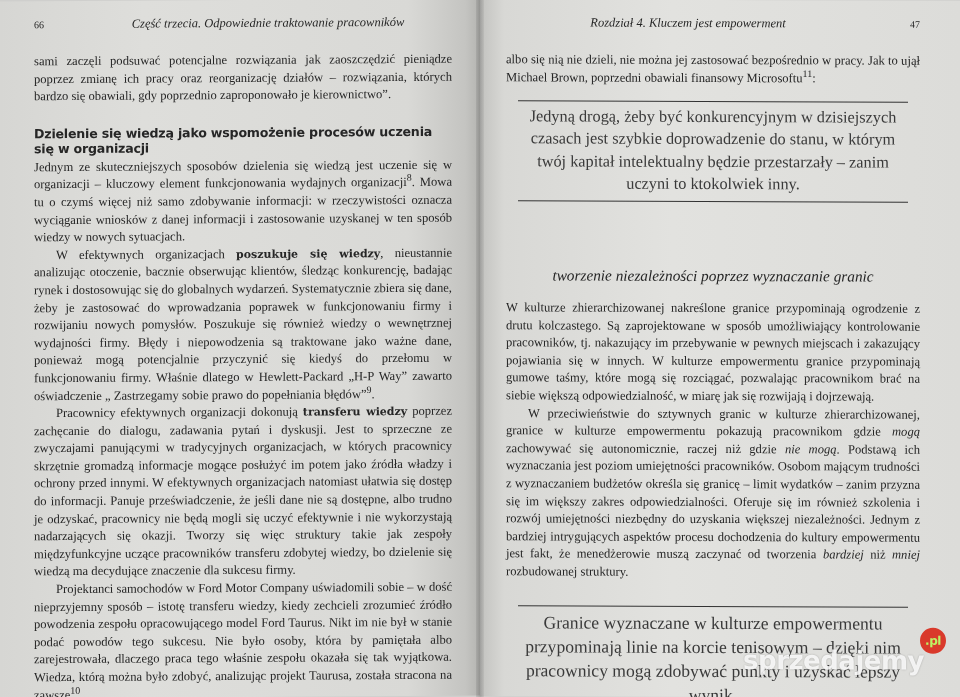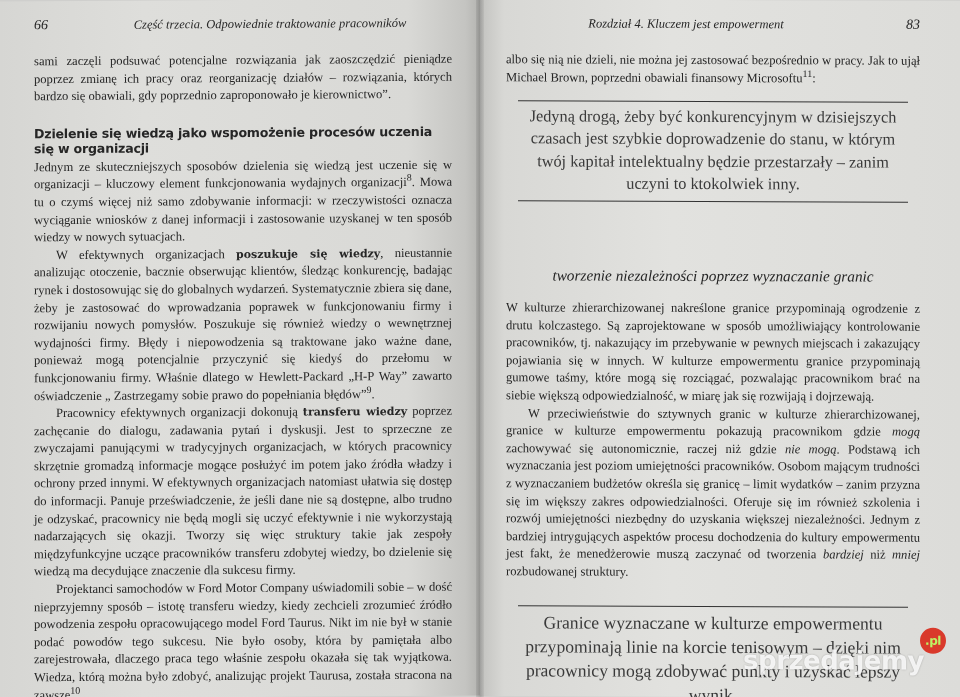--- a/index.html
+++ b/index.html
@@ -26,21 +26,21 @@
       padding: 12px 40px 0 26px;
       transform: skewY(0.2deg);
     }
     .gutter {
       position: absolute; left: 476px; top: 0; width: 8px; height: 697px;
       background: linear-gradient(90deg, rgba(0,0,0,0.08), rgba(0,0,0,0.18), rgba(0,0,0,0.05));
     }
     .running-head {
       display: flex; align-items: baseline; font-size: 12.5px; height: 22px; margin-top: 4px;
     }
-    .running-head .num { font-size: 14px; font-style: italic; }
+    .running-head .num { font-size: 10px; }
     .running-head .title { font-style: italic; flex: 1; text-align: center; }
     .page-left .running-head .num { margin-right: 40px; }
     .page-right .running-head .num { margin-left: 40px; }
 
     p { margin: 0; font-size: 12.6px; line-height: 17.6px; text-align: justify; }
     p.indent { text-indent: 22px; }
     .mt { margin-top: 14px; }
     h3.section {
       margin: 20px 0 3px 0; font-size: 12.6px; font-weight: bold;
       font-family: "DejaVu Sans", "Liberation Sans", sans-serif; letter-spacing: -0.2px;
@@ -93,21 +93,21 @@
 
     <p class="indent"><span>Pracownicy efektywnych organizacji dokonują </span><b>transferu wiedzy</b><span> poprzez zachęcanie do dialogu, zadawania pytań i dyskusji. Jest to sprzeczne ze zwyczajami panującymi w tradycyjnych organizacjach, w których pracownicy skrzętnie gromadzą informacje mogące posłużyć im potem jako źródła władzy i ochrony przed innymi. W efektywnych organizacjach natomiast ułatwia się dostęp do informacji. Panuje przeświadczenie, że jeśli dane nie są dostępne, albo trudno je odzyskać, pracownicy nie będą mogli się uczyć efektywnie i nie wykorzystają nadarzających się okazji. Tworzy się więc struktury takie jak zespoły międzyfunkcyjne uczące pracowników transferu zdobytej wiedzy, bo dzielenie się wiedzą ma decydujące znaczenie dla sukcesu firmy.</span></p>
 
     <p class="indent"><span>Projektanci samochodów w Ford Motor Company uświadomili sobie – w dość nieprzyjemny sposób – istotę transferu wiedzy, kiedy zechcieli zrozumieć źródło powodzenia zespołu opracowującego model Ford Taurus. Nikt im nie był w stanie podać powodów tego sukcesu. Nie było osoby, która by pamiętała albo zarejestrowała, dlaczego praca tego właśnie zespołu okazała się tak wyjątkowa. Wiedza, którą można było zdobyć, analizując projekt Taurusa, została stracona na zawsze</span><sup>10</sup><span>.</span></p>
 
   </div>
 
   <div class="page page-right">
     <div class="running-head">
       <span class="title">Rozdział 4. Kluczem jest empowerment</span>
-      <span class="num">83</span>
+      <span class="num">47</span>
     </div>
 
     <p class="mt"><span>albo się nią nie dzieli, nie można jej zastosować bezpośrednio w pracy. Jak to ujął Michael Brown, poprzedni obawiali finansowy Microsoftu</span><sup>11</sup><span>:</span></p>
 
     <div class="pull-quote">Jedyną drogą, żeby być konkurencyjnym w dzisiejszych czasach jest szybkie doprowadzenie do stanu, w którym twój kapitał intelektualny będzie przestarzały – zanim uczyni to ktokolwiek inny.</div>
 
     <h3 class="subsection">
       <br>
       <span>tworzenie niezależności poprzez wyznaczanie granic</span>
     </h3>

